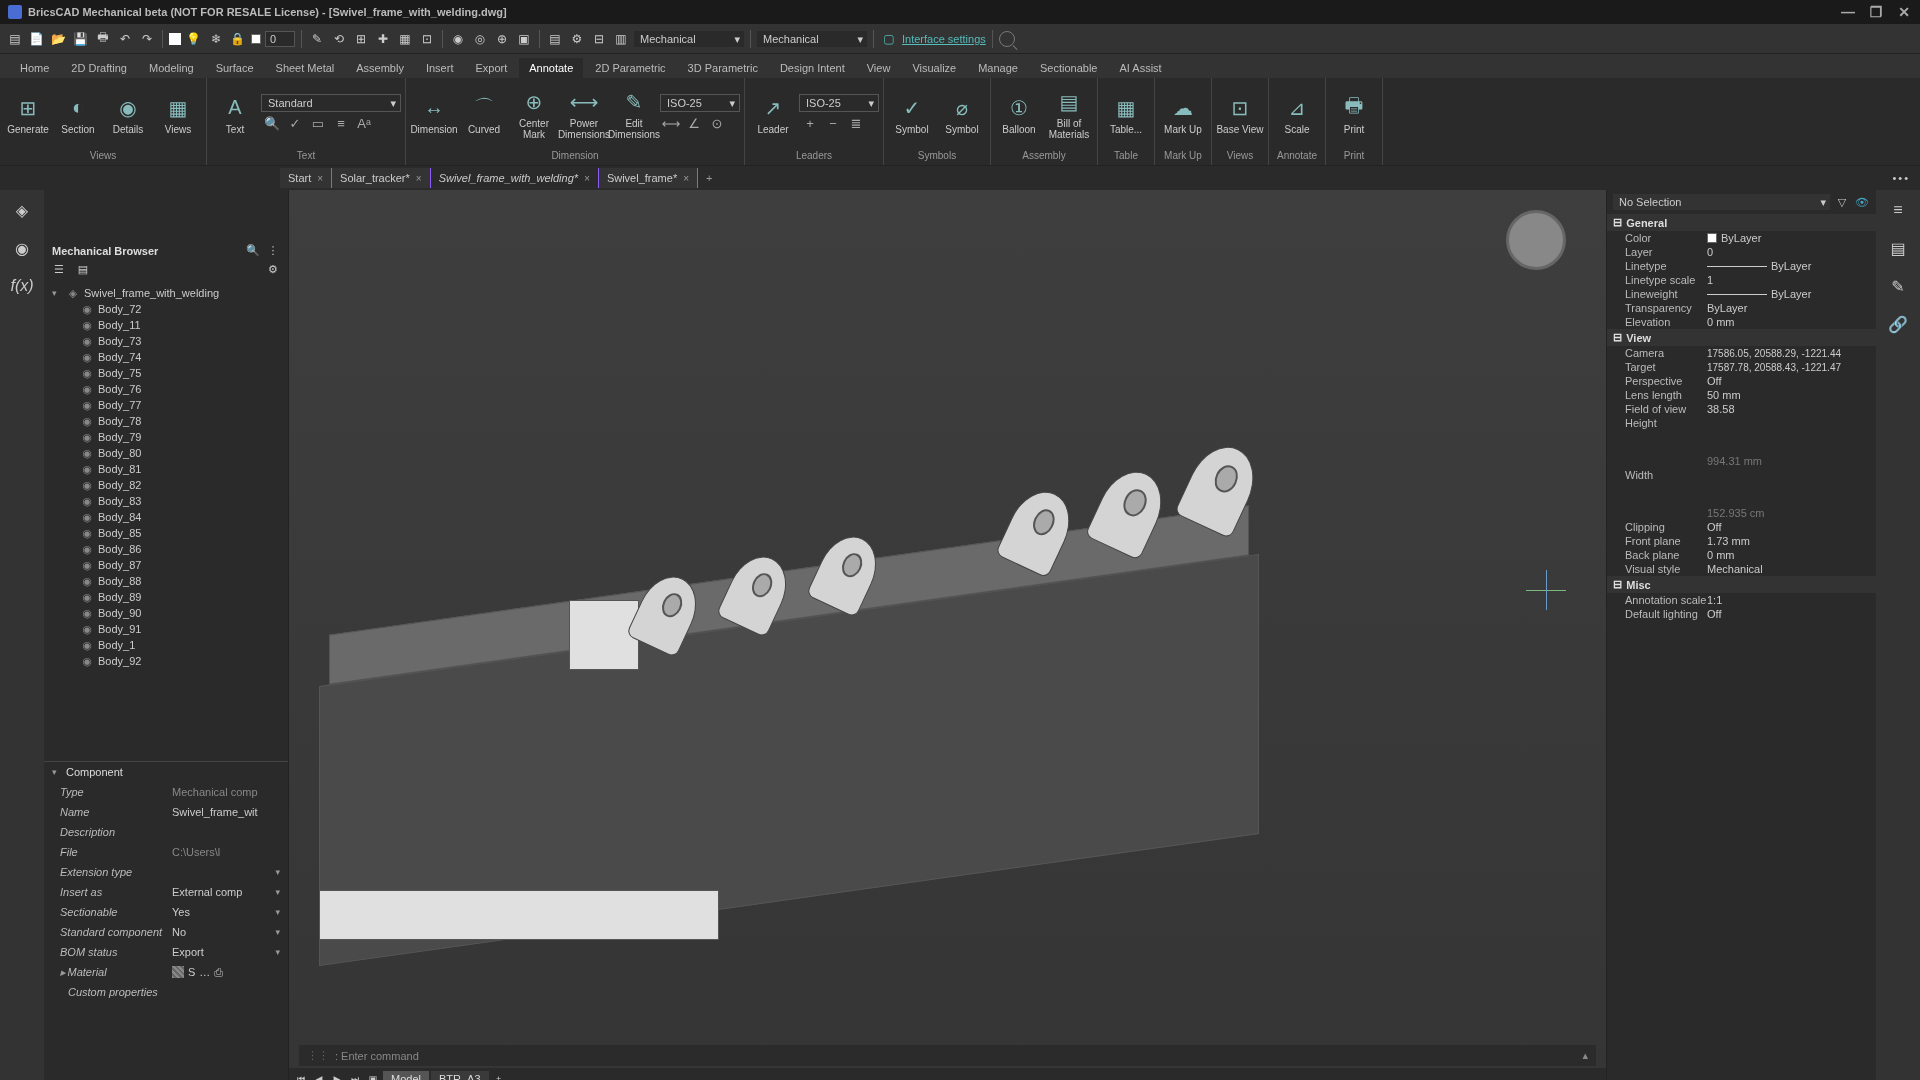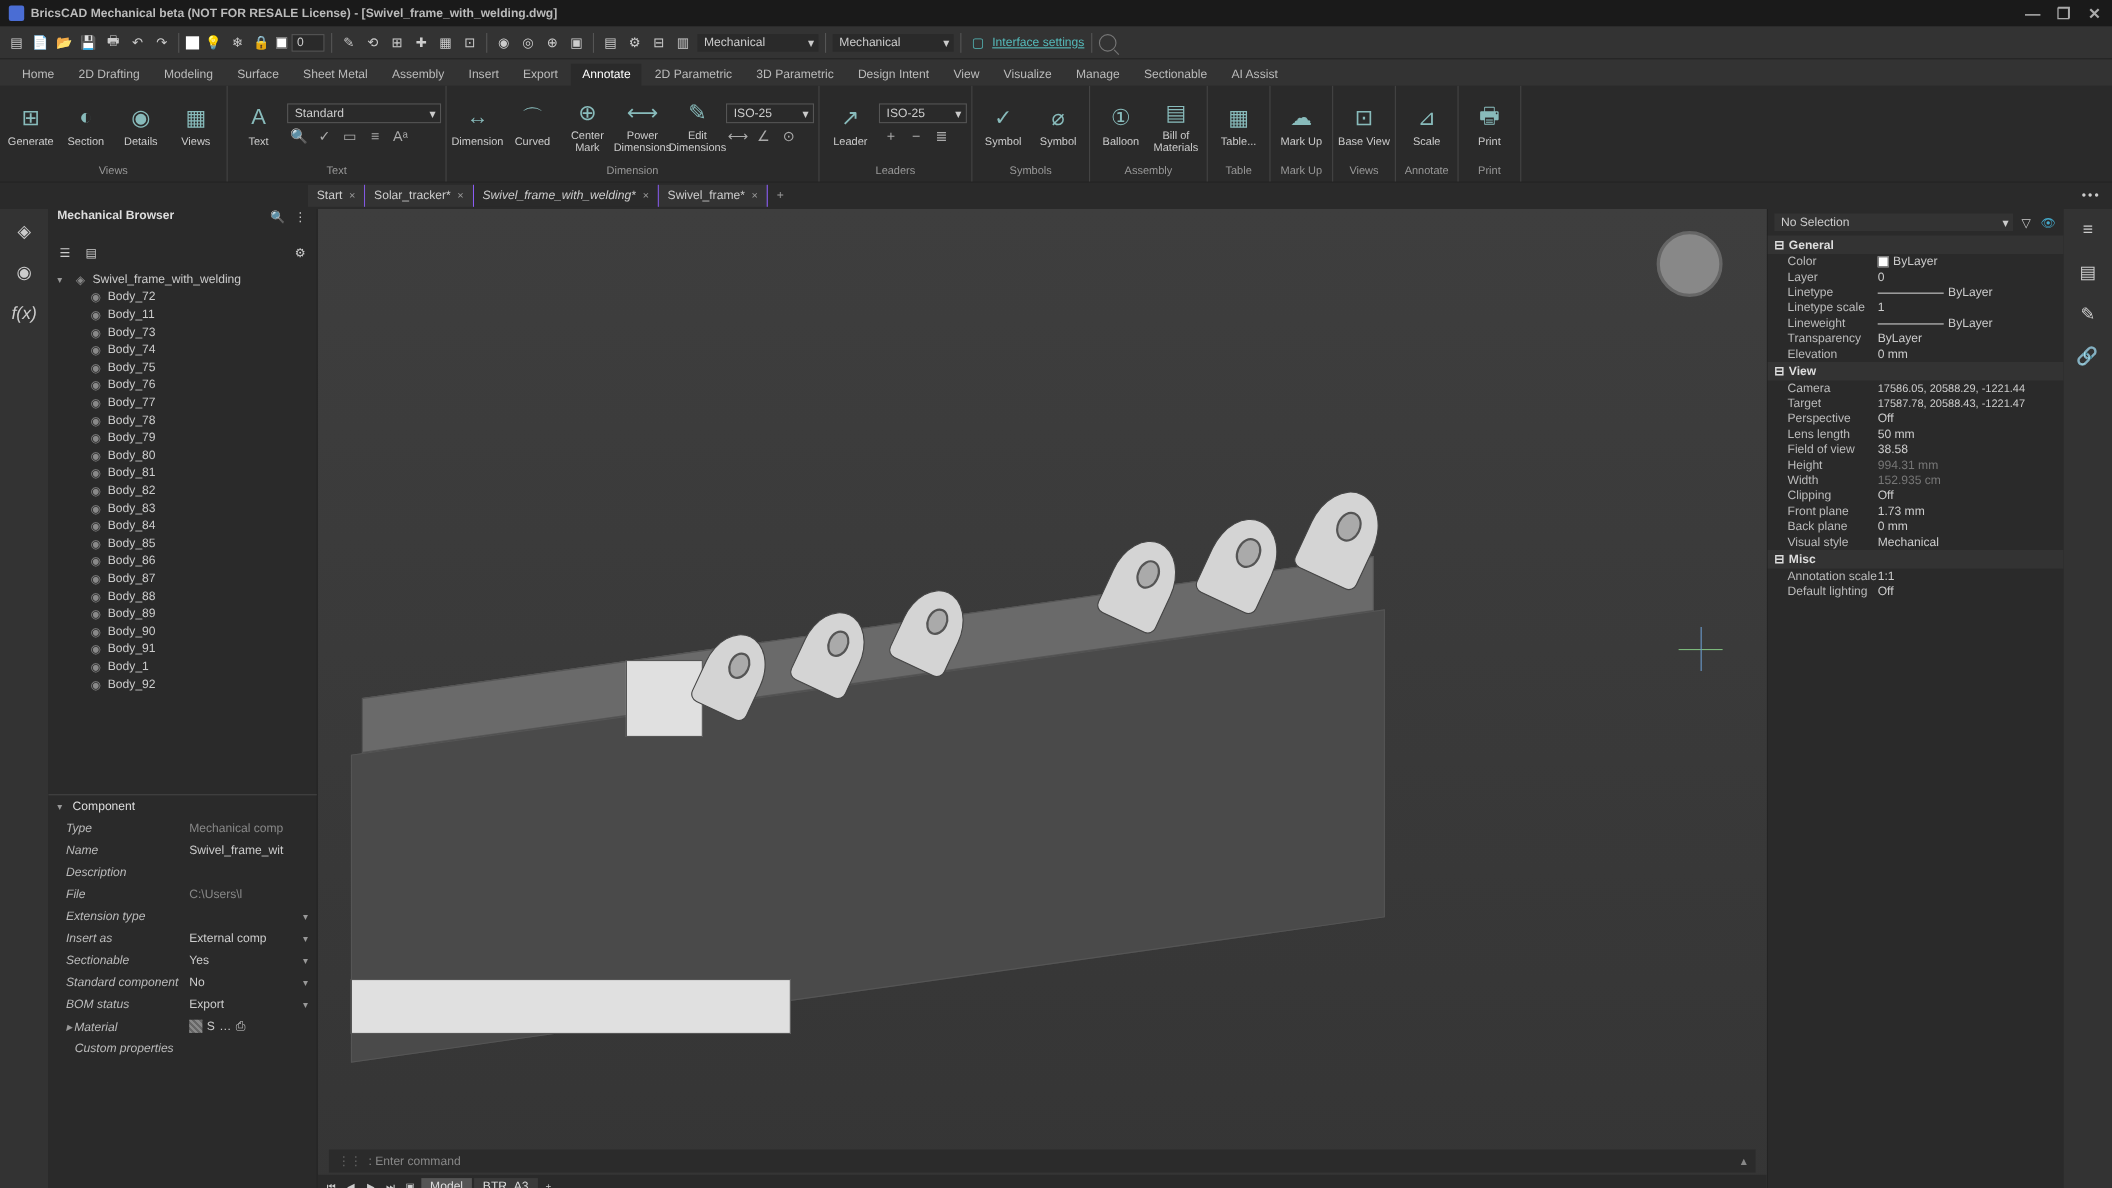--- a/index.html
+++ b/index.html
@@ -50,21 +50,21 @@
 
 
 .main { display: flex; height: 900px; }
 
 
 .left-rail { width: 44px; background: #333; display: flex; flex-direction: column; align-items: center; padding-top: 8px; gap: 14px; }
 .left-rail-icon { width: 24px; height: 24px; display: flex; align-items: center; justify-content: center; color: #ccc; font-size: 16px; }
 
 
 .browser-panel { width: 245px; background: #2a2a2a; border-right: 1px solid #222; display: flex; flex-direction: column; }
-.browser-header { height: 28px; display: flex; align-items: flex-start; padding: 0 8px; gap: 6px; }
+.browser-header { height: 28px; display: flex; align-items: flex-end; padding: 0 8px; gap: 6px; margin-top: 39px; }
 .browser-title { flex: 1; font-weight: bold; color: #ddd; }
 .browser-hdr-icon { width: 14px; height: 14px; color: #ccc; display: flex; align-items: center; justify-content: center; }
 .browser-toolbar { height: 24px; display: flex; align-items: center; padding: 0 8px; gap: 10px; }
 .browser-tree { flex: 0 0 480px; overflow-y: auto; padding: 4px 0; }
 .tree-item { display: flex; align-items: center; padding: 1px 8px; gap: 4px; cursor: pointer; }
 .tree-toggle { width: 10px; color: #999; font-size: 9px; }
 .tree-icon { width: 14px; height: 14px; color: #888; font-size: 11px; display: flex; align-items: center; justify-content: center; }
 .tree-icon.cube:before { content: '◉'; }
 .tree-label { color: #ccc; font-size: 11px; }
 .tree-item.root .tree-label { font-weight: normal; }
@@ -105,21 +105,21 @@
 .right-rail { width: 44px; background: #333; display: flex; flex-direction: column; align-items: center; padding-top: 8px; gap: 14px; }
 .props-panel { width: 270px; background: #2a2a2a; border-left: 1px solid #222; display: flex; flex-direction: column; }
 .props-header { padding: 4px 6px; display: flex; align-items: center; gap: 4px; }
 .props-sel { flex: 1; background: #333; padding: 2px 6px; color: #ccc; position: relative; }
 .props-sel:after { content: '▾'; position: absolute; right: 4px; }
 .props-filter { width: 16px; height: 16px; color: #ccc; display: flex; align-items: center; justify-content: center; }
 .props-group-hdr { background: #333; padding: 2px 6px; color: #ddd; font-weight: bold; display: flex; align-items: center; gap: 4px; }
 .props-row { display: flex; padding: 1px 0; }
 .props-row .pl { width: 100px; padding-left: 18px; color: #bbb; }
 .props-row .pv { flex: 1; color: #ccc; display: flex; align-items: center; gap: 4px; }
-.props-row .pv.muted { color: #777; }
+.props-row .pv.muted { color: #777; margin-top: 38px; }
 .swatch { width: 10px; height: 10px; background: #fff; border: 1px solid #666; }
 .line-sample { width: 60px; height: 1px; background: #ccc; }
 
 ::-webkit-scrollbar { width: 10px; }
 ::-webkit-scrollbar-track { background: #2a2a2a; }
 ::-webkit-scrollbar-thumb { background: #555; }
 </style>
 </head>
 <body>
 

